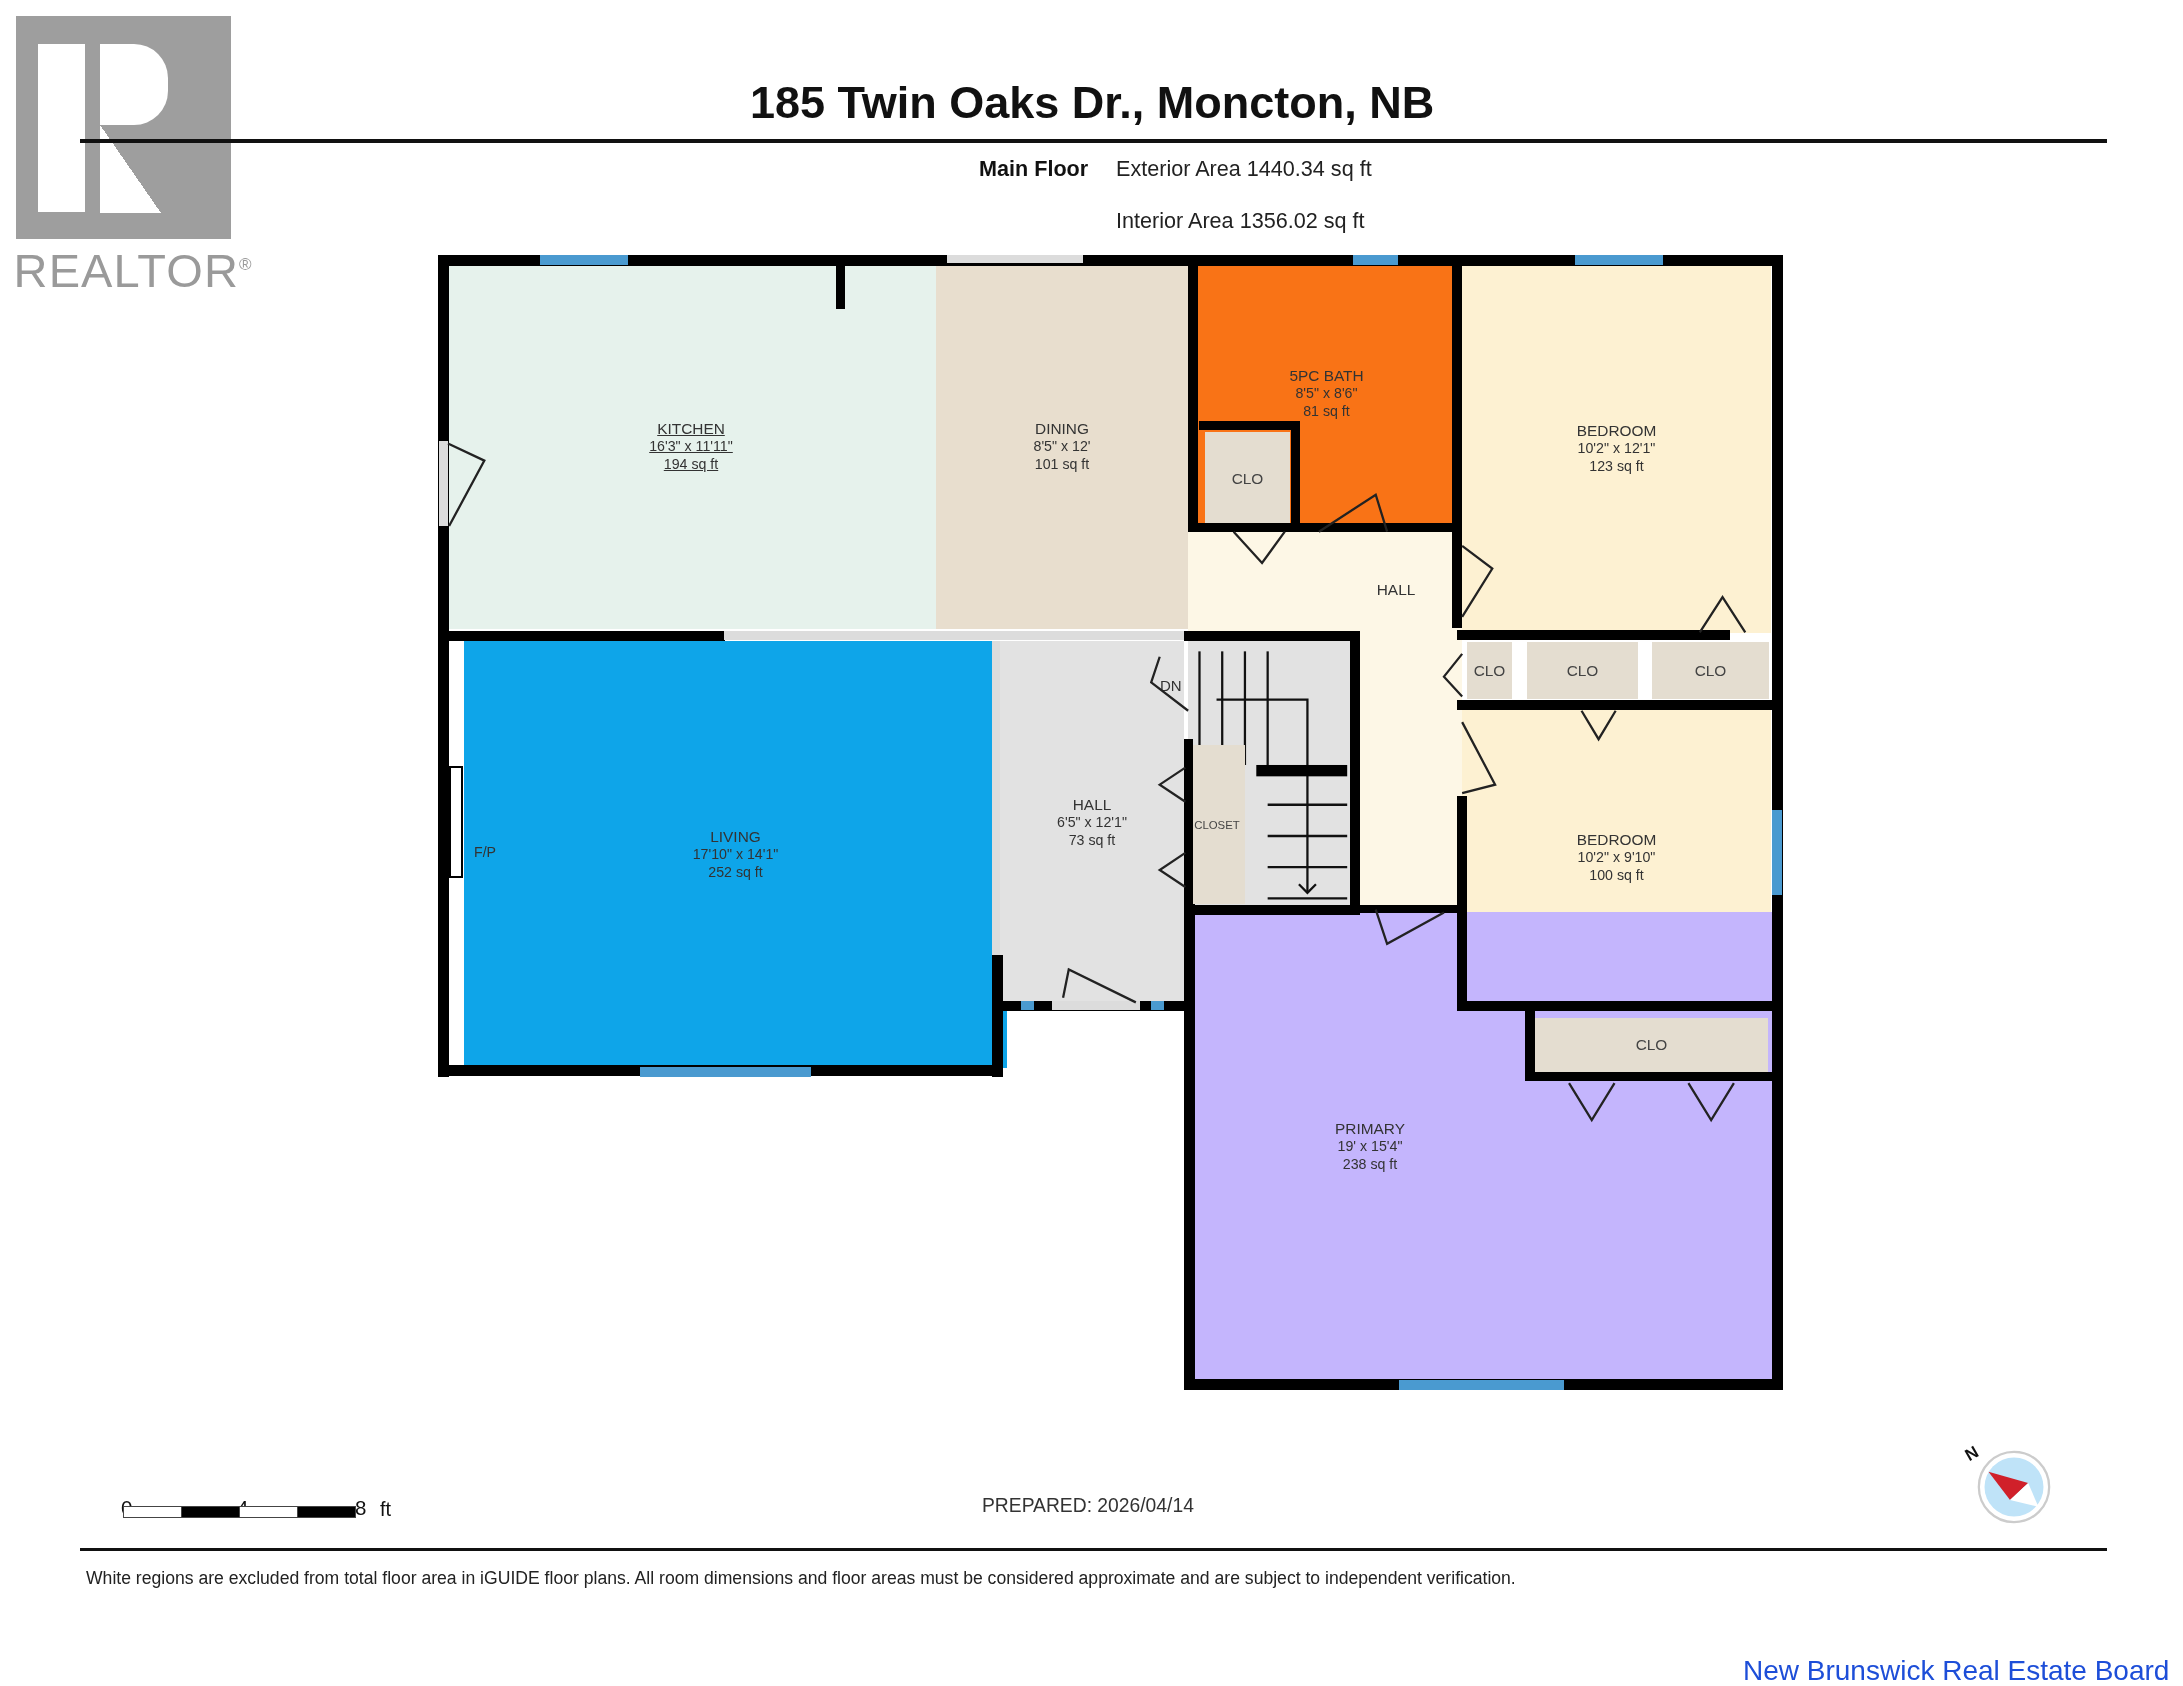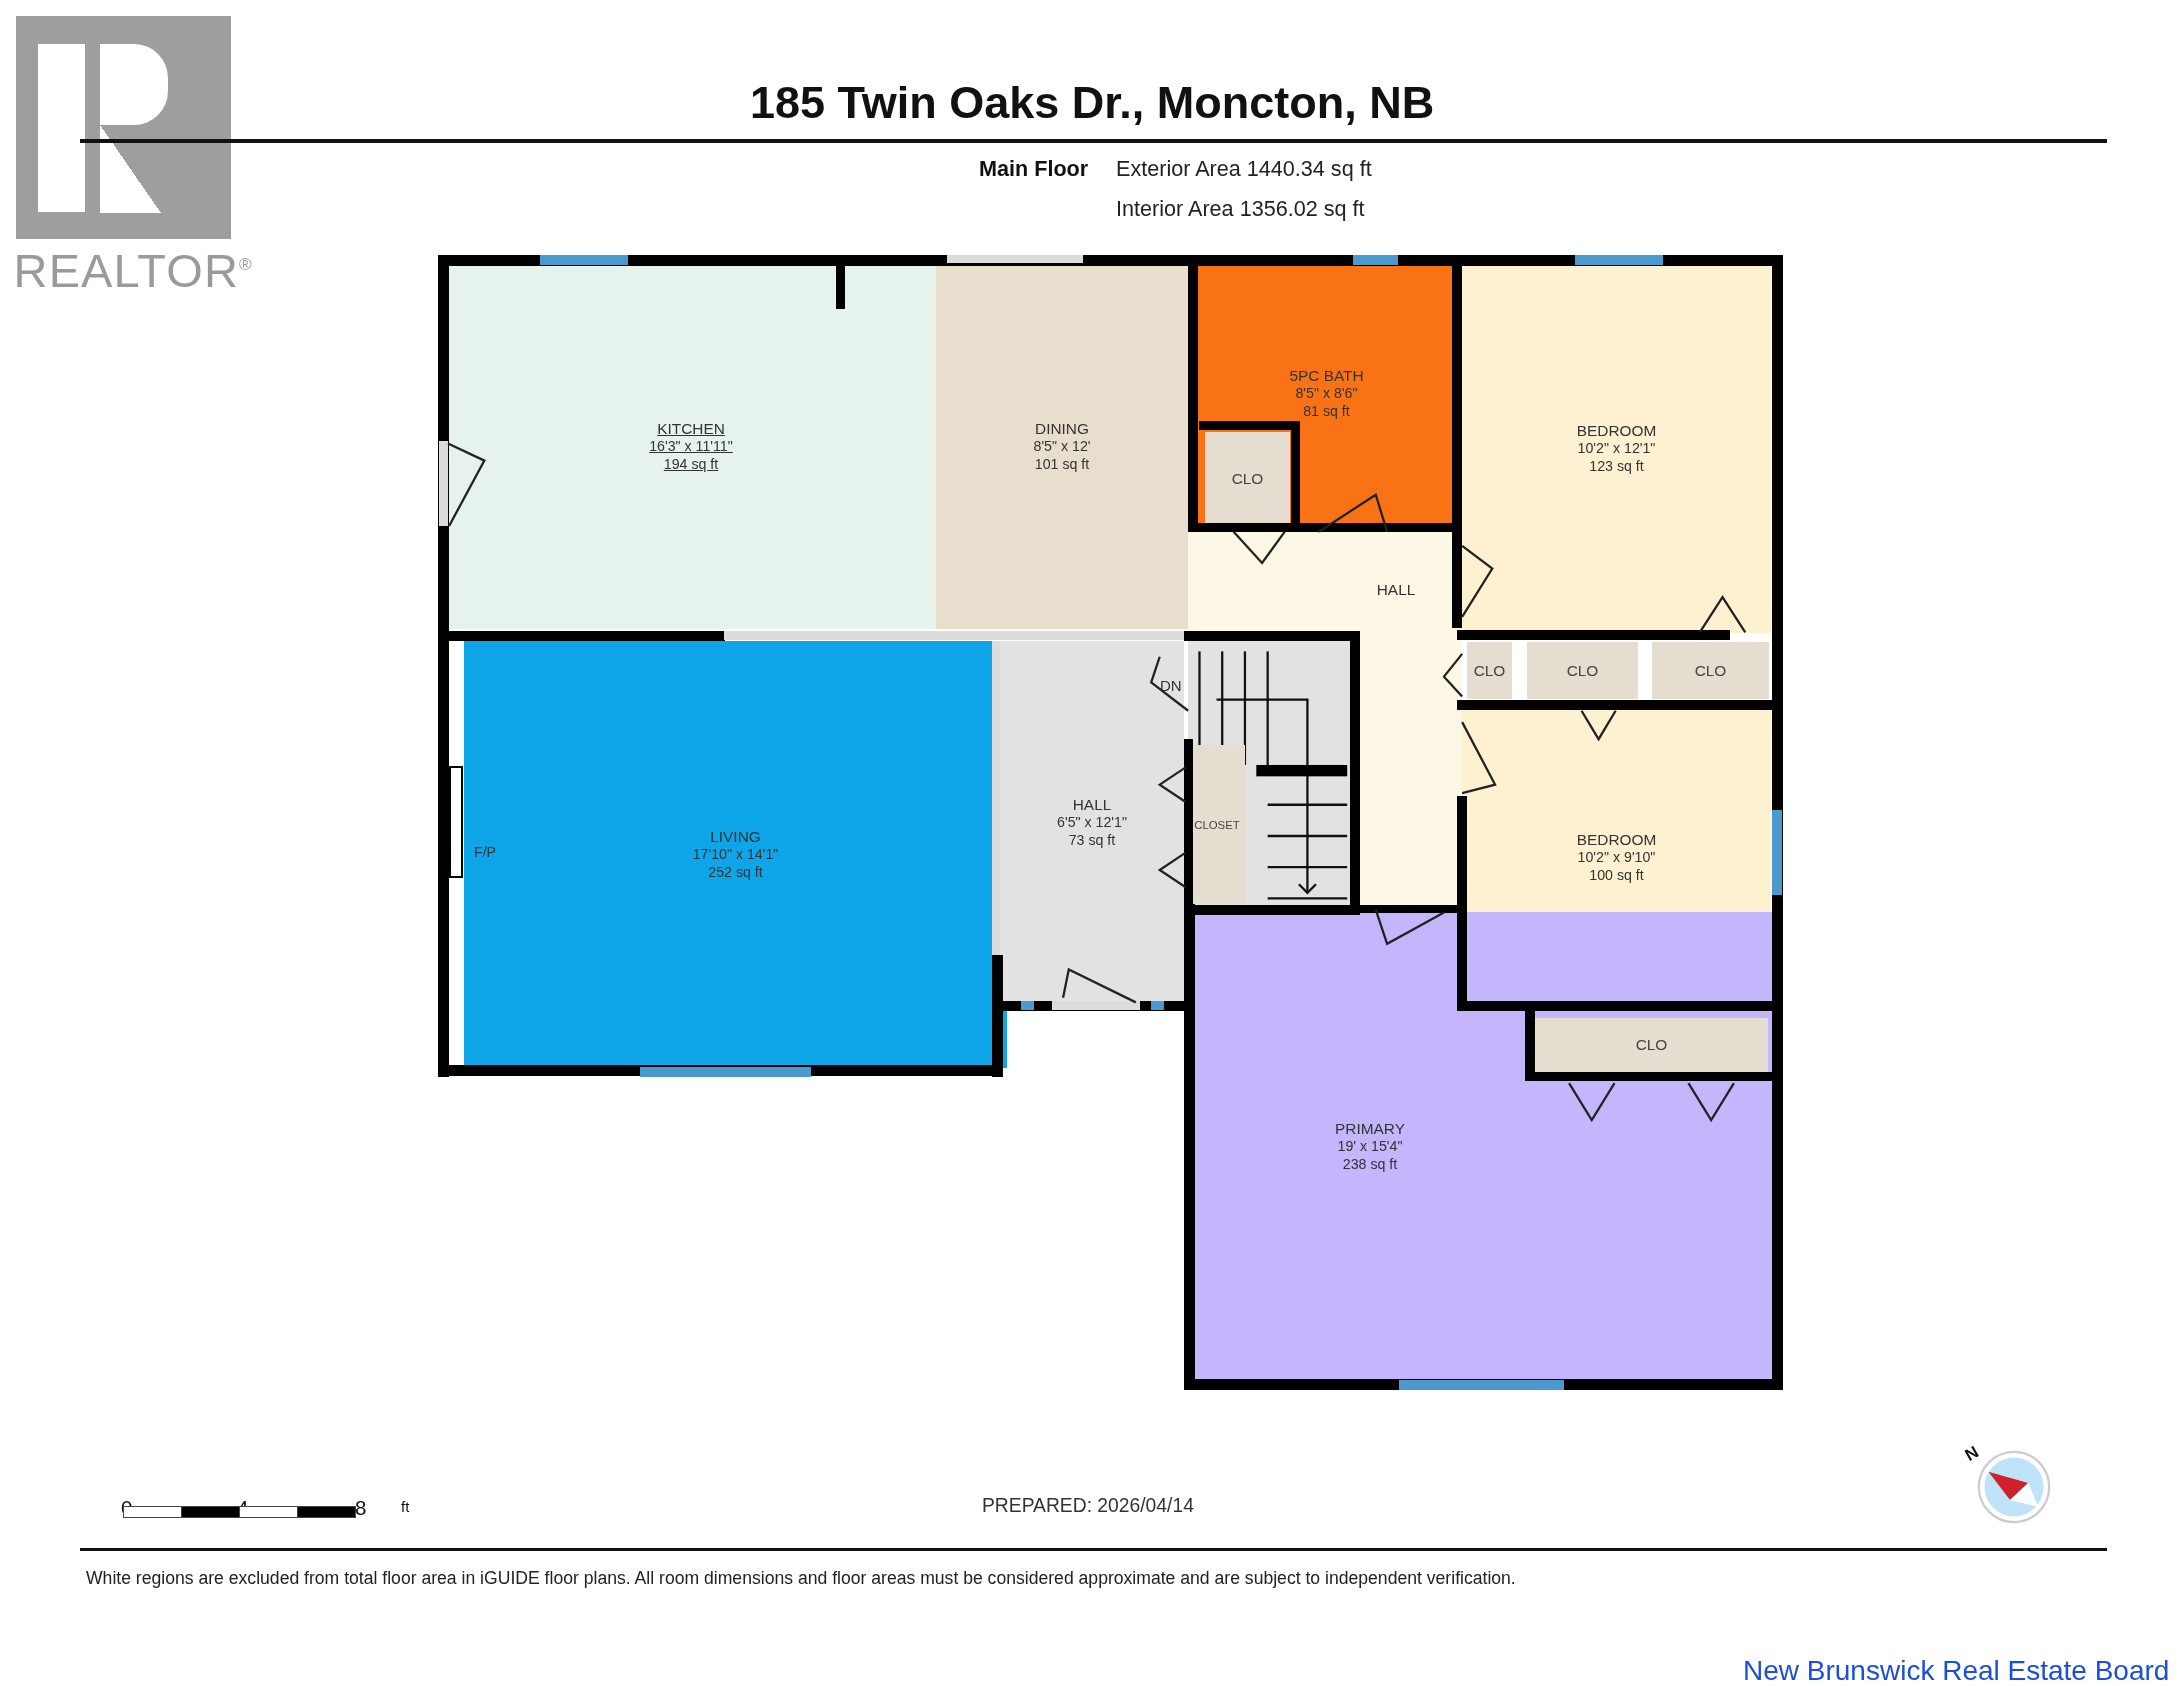--- a/index.html
+++ b/index.html
@@ -33,21 +33,21 @@
 <div class="abs logo-box"></div>
 <div class="abs logo-r1"></div>
 <div class="abs logo-r2"></div>
 <div class="abs logo-r3b"></div>
 <div class="abs logo-text"><span>REALTOR</span><sup style="font-size:17px">®</sup></div>
 
 <div class="abs title">185 Twin Oaks Dr., Moncton, NB</div>
 <div class="abs hr-top"></div>
 <div class="abs floor-label">Main Floor</div>
 <div class="abs area-line" style="top:156px">Exterior Area 1440.34 sq ft</div>
-<div class="abs area-line" style="top:196px">Interior Area 1356.02 sq ft</div>
+<div class="abs area-line" style="top:208px">Interior Area 1356.02 sq ft</div>
 
 <div class="abs" style="left:0;top:0;width:2183px;height:1687px;">
 
   <div class="room" style="left:446px;top:264px;width:490px;height:365px;background:#e6f2ec;text-decoration:underline;">
     <span class="rn">KITCHEN</span>
     <span>16'3" x 11'11"</span>
     <span>194 sq ft</span>
   </div>
   <div class="room" style="left:936px;top:264px;width:252px;height:365px;background:#e8dece;">
     <span class="rn">DINING</span>
@@ -193,21 +193,21 @@
   </svg>
 </div>
 
 <div class="abs scale-num" style="left:121px">0</div>
 <div class="abs scale-num" style="left:237px">4</div>
 <div class="abs scale-num" style="left:355px">8</div>
 <div class="abs scale-seg" style="left:123px;width:57px;background:#fff"></div>
 <div class="abs scale-seg" style="left:181px;width:57px;background:#000"></div>
 <div class="abs scale-seg" style="left:239px;width:57px;background:#fff"></div>
 <div class="abs scale-seg" style="left:297px;width:57px;background:#000"></div>
-<div class="abs" style="left:401px;top:1498px;font-size:15px">ft</div>
+<div class="abs" style="left:380px;top:1498px;font-size:20px">ft</div>
 
 <div class="abs prepared">PREPARED: 2026/04/14</div>
 
 <div class="abs" style="left:1976px;top:1449px;width:76px;height:76px;">
   <svg width="76" height="76" viewBox="0 0 134 134">
     <circle cx="67" cy="67" r="62" fill="#fff" stroke="#ccc" stroke-width="4"></circle>
     <circle cx="67" cy="67" r="52" fill="#bfe3f8"></circle>
     <polygon points="22,40 92,60 60,90" fill="#d0202a"></polygon>
     <polygon points="92,60 60,90 110,102" fill="#fff"></polygon>
   </svg>

